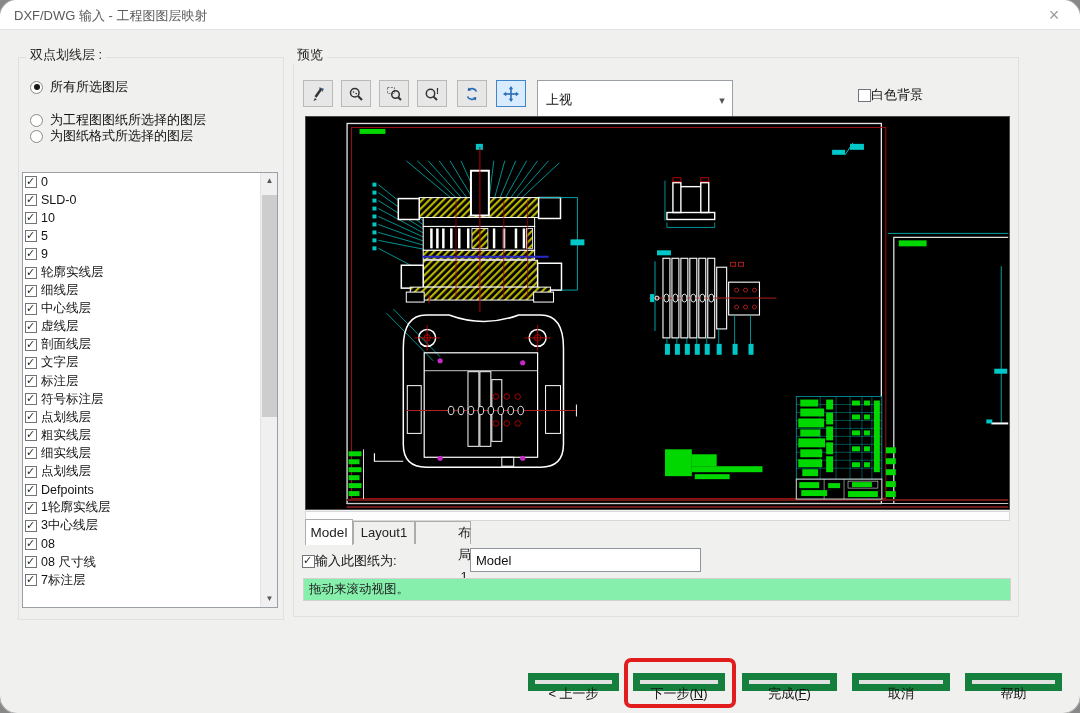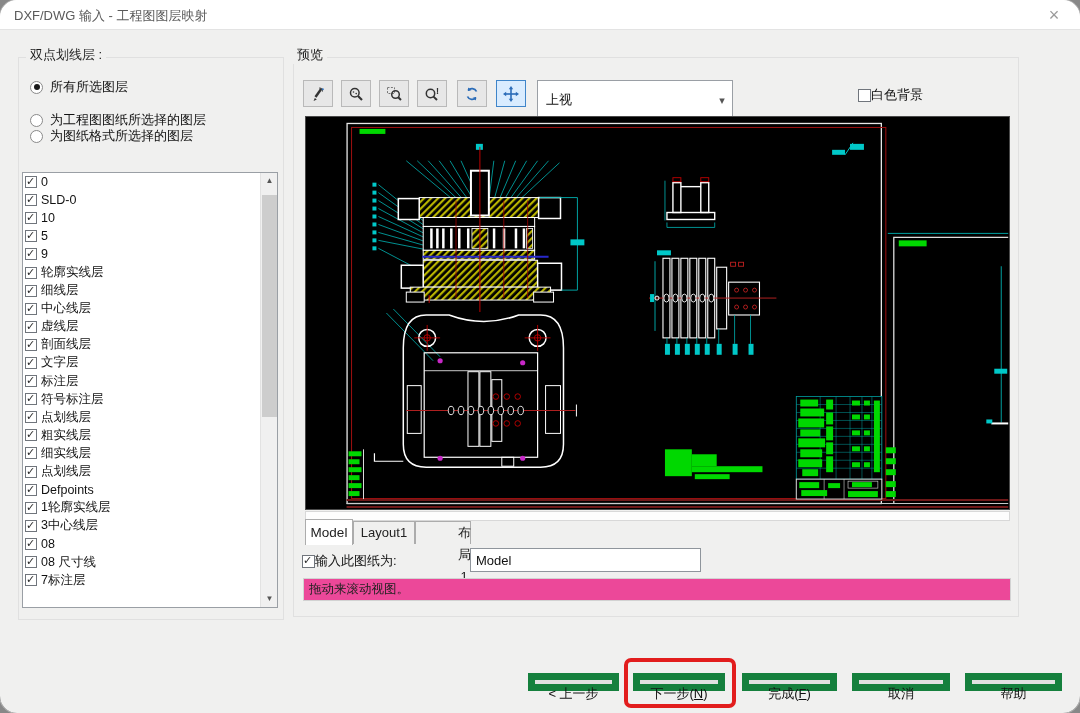--- a/index.html
+++ b/index.html
@@ -39,21 +39,21 @@
   .cbx-row{position:absolute;display:flex;align-items:center;font-size:13px;color:#111;}
   
   #cad{position:absolute;left:305px;top:116px;width:705px;height:394px;background:#000;display:block;border:1px solid #4a4a4a;}
   #h-scroll{position:absolute;left:305px;top:511px;width:705px;height:10px;background:#fdfdfd;border:1px solid #d8d8d8;}
   
   .tab{position:absolute;top:521px;height:23px;background:#f0f0ef;border:1px solid #acacac;border-bottom:none;font-size:13px;color:#222;text-align:center;line-height:22px;}
   .tab.active{top:519px;height:26px;background:#fff;font-size:13.5px;line-height:25px;z-index:2;}
   
   #sheet-input{position:absolute;left:470px;top:548px;width:231px;height:24px;border:1px solid #8f959c;background:#fff;font-size:13px;color:#111;padding:2px 5px;}
   
-  #status-bar{position:absolute;left:303px;top:578px;width:708px;height:23px;background:#ec4899;border:1px solid #d2d2d2;font-size:12.5px;color:#222;line-height:21px;padding-left:5px;}
+  #status-bar{position:absolute;left:303px;top:578px;width:708px;height:23px;background:#86efac;border:1px solid #d2d2d2;font-size:12.5px;color:#222;line-height:21px;padding-left:5px;}
   
   .btn{position:absolute;top:673px;height:18px;background:#e1e1e1;border:7px solid #15803d;font-size:13px;color:#111;text-align:center;line-height:25px;}
   .btn .mn{text-decoration:underline;}
   #next-annotation{position:absolute;left:624px;top:658px;width:112px;height:50px;border:4px solid #e21d1d;border-radius:7px;z-index:3;pointer-events:none;}
 </style>
 </head>
 <body>
 
 <div id="dialog">
 

